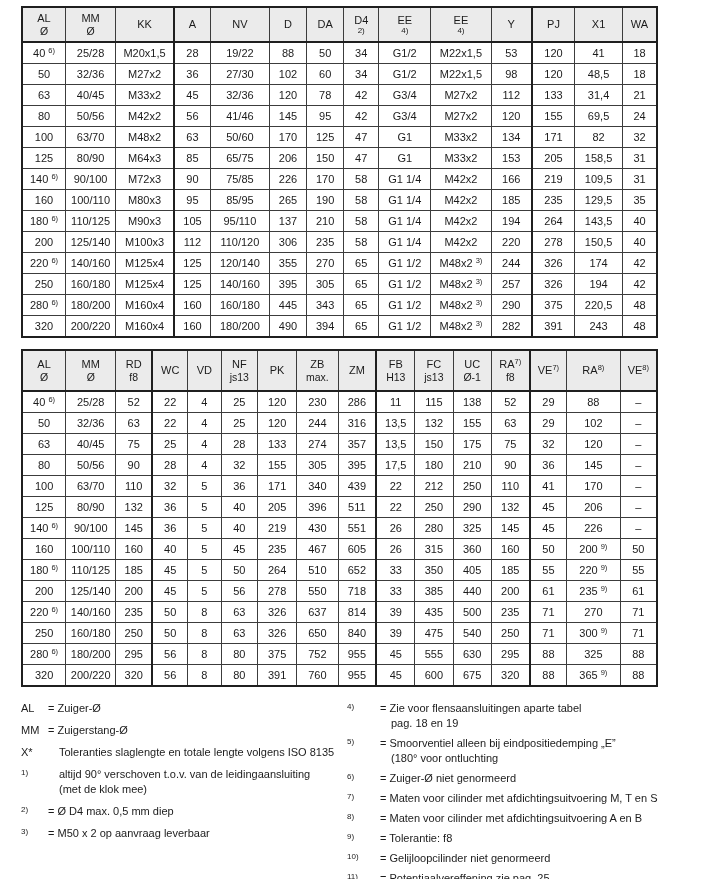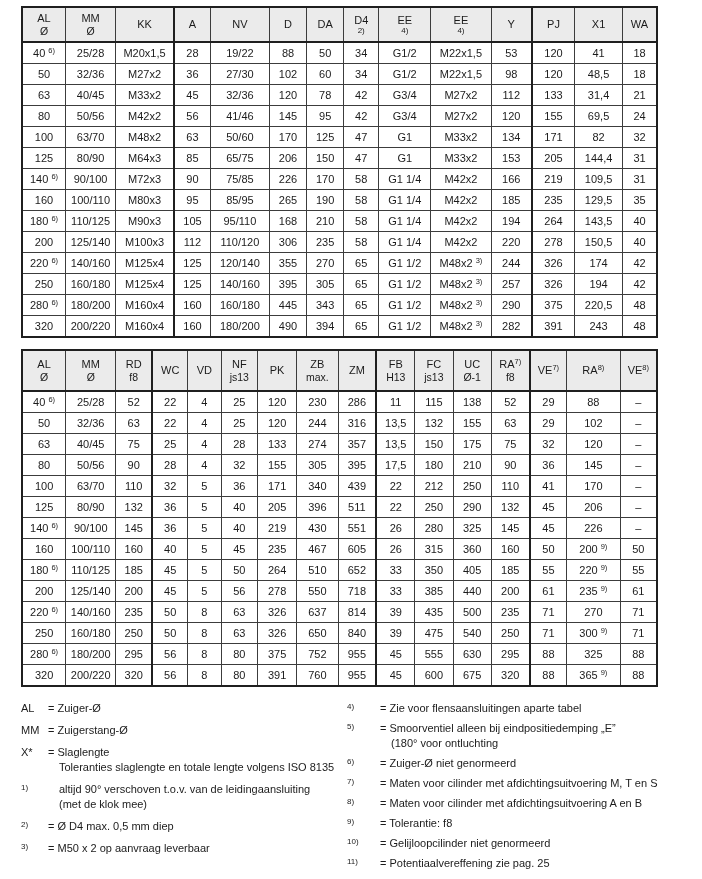--- a/index.html
+++ b/index.html
@@ -202,21 +202,21 @@
           <td class="thick">M64x3</td>
           <td>85</td>
           <td>65/75</td>
           <td>206</td>
           <td>150</td>
           <td>47</td>
           <td>G1</td>
           <td>M33x2</td>
           <td class="thick">153</td>
           <td>205</td>
-          <td>144,4</td>
+          <td>158,5</td>
           <td>31</td>
         </tr>
         <tr>
           <td>140 <sup>6)</sup></td>
           <td>90/100</td>
           <td class="thick">M72x3</td>
           <td>90</td>
           <td>75/85</td>
           <td>226</td>
           <td>170</td>
@@ -243,21 +243,21 @@
           <td>235</td>
           <td>129,5</td>
           <td>35</td>
         </tr>
         <tr>
           <td>180 <sup>6)</sup></td>
           <td>110/125</td>
           <td class="thick">M90x3</td>
           <td>105</td>
           <td>95/110</td>
-          <td>168</td>
+          <td>137</td>
           <td>210</td>
           <td>58</td>
           <td>G1 1/4</td>
           <td>M42x2</td>
           <td class="thick">194</td>
           <td>264</td>
           <td>143,5</td>
           <td>40</td>
         </tr>
         <tr>
@@ -691,21 +691,20 @@
         </div>
         <div class="fn">
           <span class="fn-key">MM</span>
           <div class="fn-text">
             <div>= Zuigerstang-Ø</div>
           </div>
         </div>
         <div class="fn">
           <span class="fn-key">X*</span>
           <div class="fn-text">
-            <div>= Slaglengte</div>
             <div class="cont">Toleranties slaglengte en totale lengte volgens ISO 8135</div>
           </div>
         </div>
         <div class="fn">
           <span class="fn-key small">1)</span>
           <div class="fn-text">
             <div class="cont">altijd 90° verschoven t.o.v. van de leidingaansluiting</div>
             <div class="cont">(met de klok mee)</div>
           </div>
         </div>
@@ -720,20 +719,21 @@
           <div class="fn-text">
             <div>= M50 x 2 op aanvraag leverbaar</div>
           </div>
         </div>
       </div>
     <div class="fn-col fn-col-right">
         <div class="fn">
           <span class="fn-key small">4)</span>
           <div class="fn-text">
             <div>= Zie voor flensaansluitingen aparte tabel</div>
+            <div class="cont">pag. 18 en 19</div>
           </div>
         </div>
         <div class="fn">
           <span class="fn-key small">5)</span>
           <div class="fn-text">
             <div>= Smoorventiel alleen bij eindpositiedemping „E”</div>
             <div class="cont">(180° voor ontluchting</div>
           </div>
         </div>
         <div class="fn">

